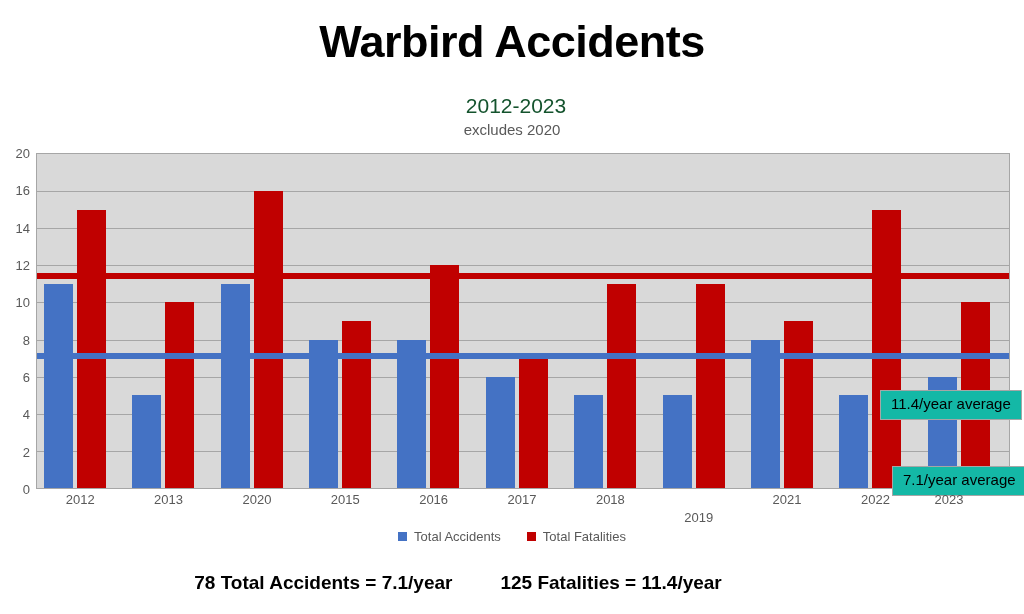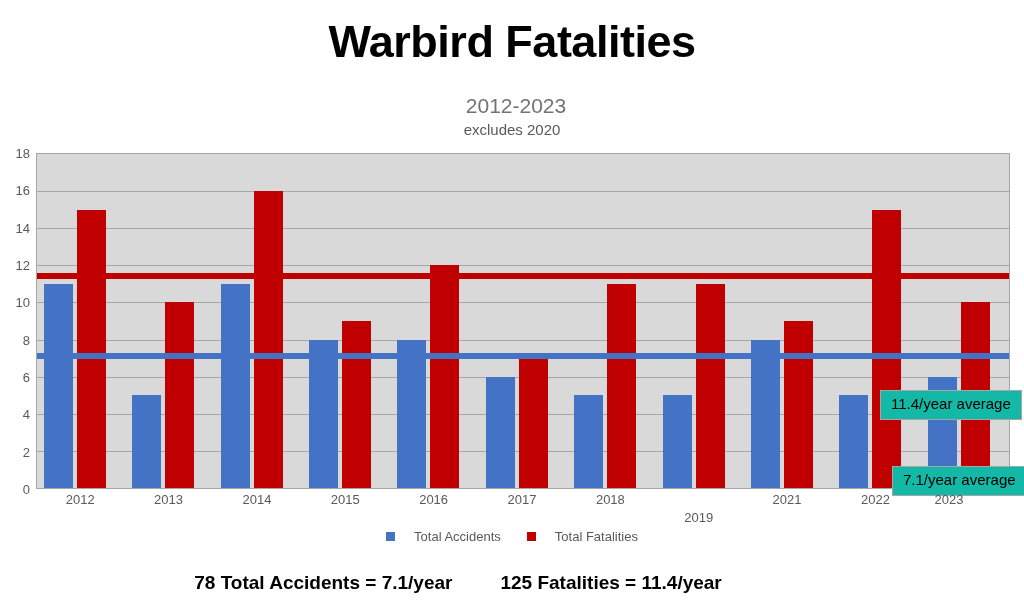--- a/index.html
+++ b/index.html
@@ -22,21 +22,21 @@
     font-weight: bold;
     color: #000000;
     letter-spacing: -0.5px;
     line-height: 1.05;
   }
   #chart-subtitle {
     position: absolute;
     top: 94px; left: 0; width: 1024px;
     text-align: center;
     font-size: 21px;
-    color: #737373;
+    color: #14532d;
     font-weight: normal;
     padding-left: 8px;
   }
   #chart-subtitle2 {
     position: absolute;
     top: 121px; left: 0; width: 1024px;
     text-align: center;
     font-size: 15px;
     color: #595959;
     font-weight: normal;
@@ -129,21 +129,21 @@
     left: 0; top: 529px;
     width: 1024px;
     display: flex;
     justify-content: center;
     align-items: center;
     gap: 26px;
   }
   .legend-item {
     display: flex;
     align-items: center;
-    gap: 19px;
+    gap: 7px;
     font-size: 13px;
     color: #595959;
   }
   .legend-swatch {
     width: 9px; height: 9px;
     display: inline-block;
   }
 
   
   #footer {
@@ -154,35 +154,35 @@
     justify-content: center;
     gap: 48px;
     font-size: 19px;
     font-weight: bold;
     color: #000000;
   }
 </style>
 </head>
 <body>
 
-<div id="chart-title">Warbird Fatalities</div>
+<div id="chart-title">Warbird Accidents</div>
 <div id="chart-subtitle">2012-2023</div>
 <div id="chart-subtitle2">excludes 2020</div>
 
 <div id="y-axis-labels">
     <div class="ylab" style="top: 100%;">0</div>
     <div class="ylab" style="top: 88.8889%;">2</div>
     <div class="ylab" style="top: 77.7778%;">4</div>
     <div class="ylab" style="top: 66.6667%;">6</div>
     <div class="ylab" style="top: 55.5556%;">8</div>
     <div class="ylab" style="top: 44.4444%;">10</div>
     <div class="ylab" style="top: 33.3333%; margin-left: 25px;">12</div>
     <div class="ylab" style="top: 22.2222%;">14</div>
     <div class="ylab" style="top: 11.1111%;">16</div>
-    <div class="ylab" style="top: 0%;">18</div>
+    <div class="ylab" style="top: 0%;">20</div>
   </div>
 
 <div id="plot-area">
   <div id="gridlines">
       <div class="gridline" style="top: 88.8889%;"></div>
       <div class="gridline" style="top: 77.7778%;"></div>
       <div class="gridline" style="top: 66.6667%;"></div>
       <div class="gridline" style="top: 55.5556%;"></div>
       <div class="gridline" style="top: 44.4444%;"></div>
       <div class="gridline" style="top: 33.3333%;"></div>
@@ -240,21 +240,21 @@
       <div class="avg-line" title="7.1/year average" style="top: calc(60.5556% - 3px); background: rgb(68, 114, 196);"></div>
     </div>
 
   <div class="callout" id="callout-fatalities">11.4/year average</div>
   <div class="callout" id="callout-accidents">7.1/year average</div>
 </div>
 
 <div id="x-axis-labels">
     <div class="xlab" style="left: 44.1818px;">2012</div>
     <div class="xlab" style="left: 132.545px;">2013</div>
-    <div class="xlab" style="left: 220.909px;">2014</div>
+    <div class="xlab" style="left: 220.909px;">2020</div>
     <div class="xlab" style="left: 309.273px;">2015</div>
     <div class="xlab" style="left: 397.636px;">2016</div>
     <div class="xlab" style="left: 486px;">2017</div>
     <div class="xlab" style="left: 574.364px;">2018</div>
     <div class="xlab" style="left: 662.727px; margin-top: 18px;">2019</div>
     <div class="xlab" style="left: 751.091px;">2021</div>
     <div class="xlab" style="left: 839.455px;">2022</div>
     <div class="xlab" style="left: 913px;">2023</div>
   </div>
 

